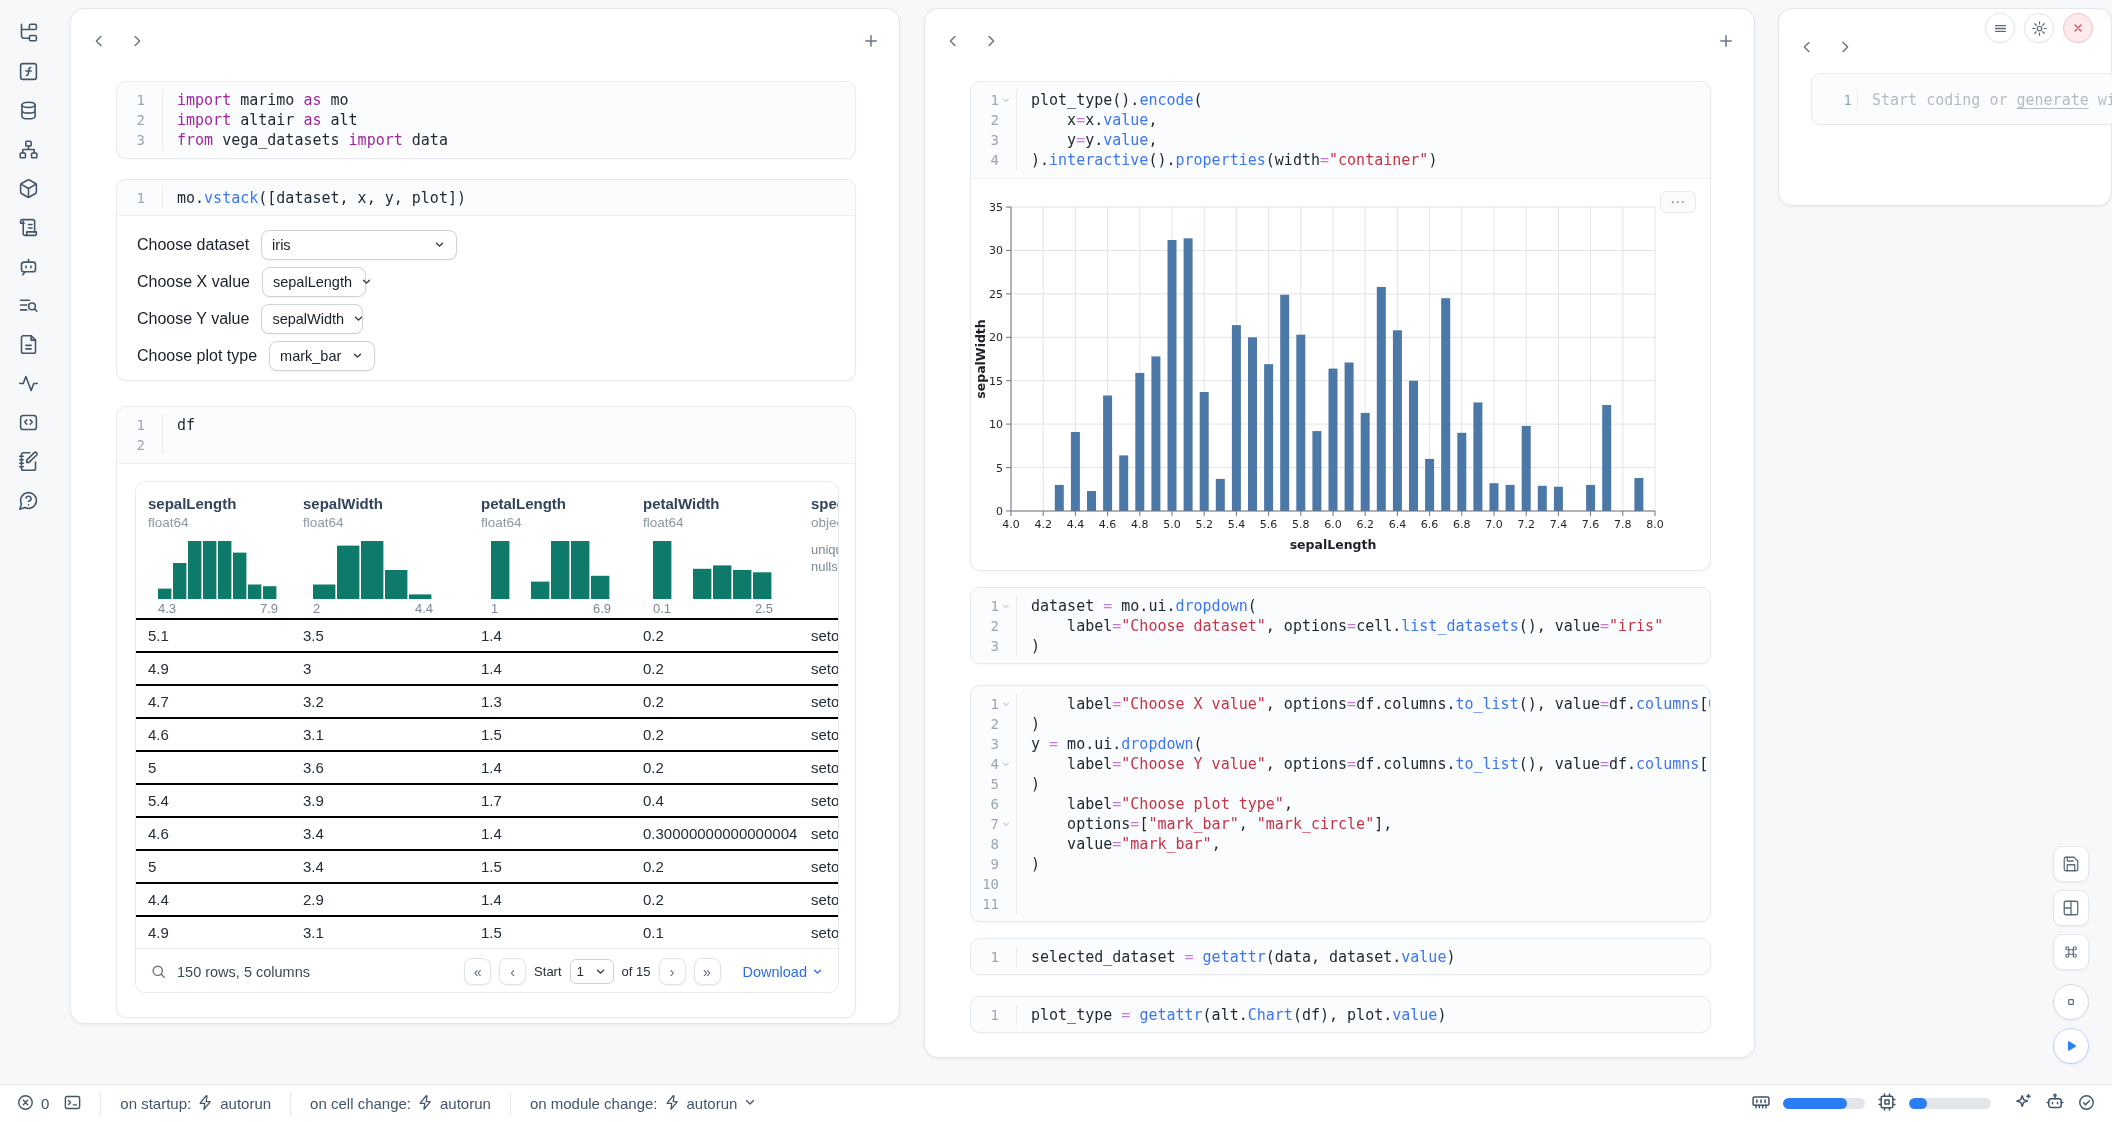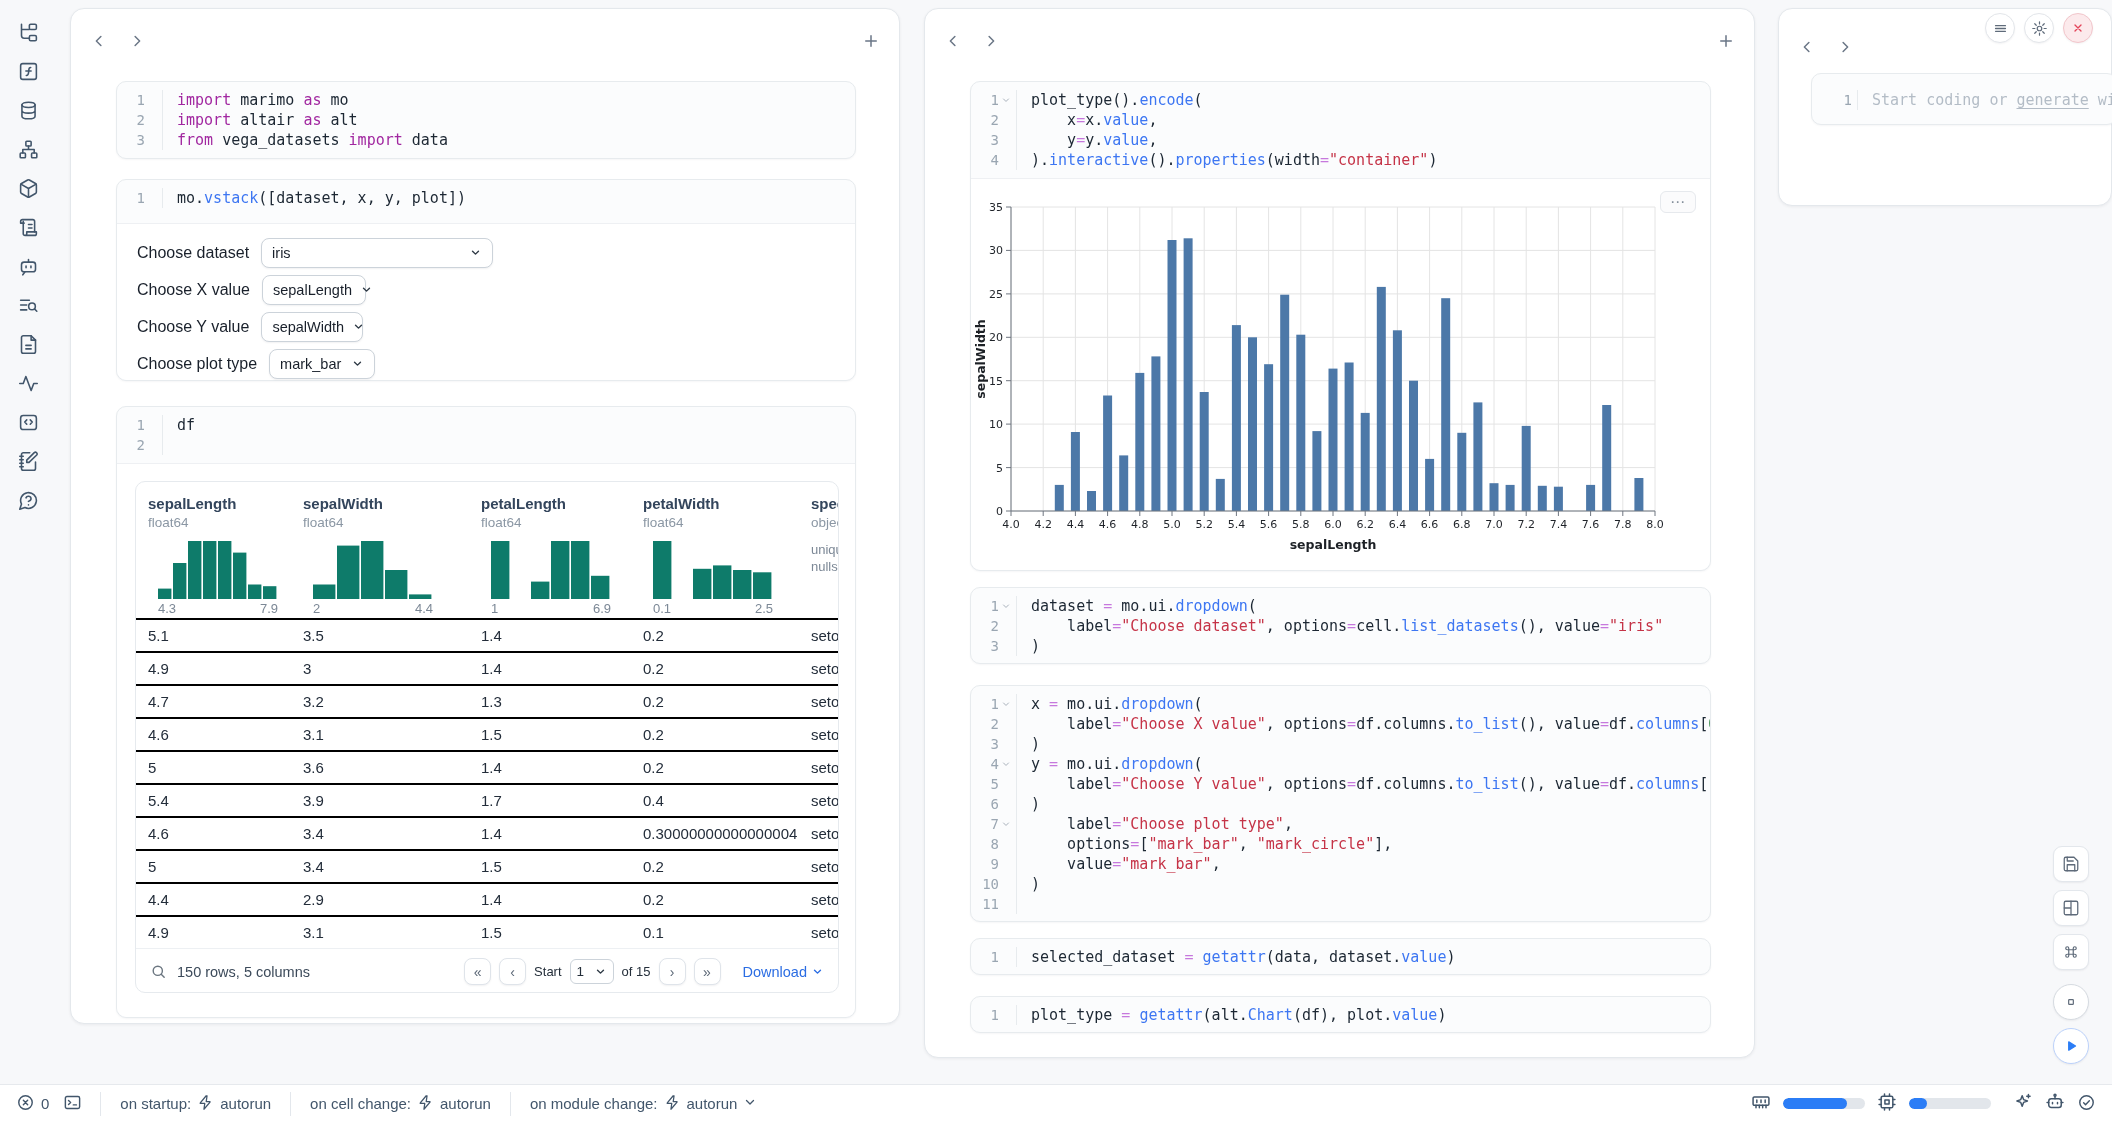--- a/index.html
+++ b/index.html
@@ -227,25 +227,25 @@
           <div class="gutter">
             <div class="gl">
               <span class="num">1</span>
               <span style="width: 10px;"></span>
             </div>
           </div>
           <div class="codelines">
             <div class="cl"><span class="tk-txt">mo.</span><span class="tk-fn">vstack</span><span class="tk-txt">([dataset, x, y, plot])</span></div>
           </div>
         </div>
-      <div class="output" style="top:43px;">
+      <div class="output" style="top:35px;">
         <div class="ctl-rows" id="controlRows">
             <div class="ctl-row">
               <span class="ctl-label">Choose dataset</span>
-              <div class="select" style="width: 232px;">
+              <div class="select" style="width: 196px;">
                 <span>iris</span>
                 <span style="display: inline-flex;">
                   <svg class="ic" width="13" height="13" viewBox="0 0 24 24" style="stroke:#2f3a46;stroke-width:2.6">
                     <polyline points="6.5 9.5 12 15 17.5 9.5"></polyline>
                   </svg>
                 </span>
               </div>
             </div>
             <div class="ctl-row">
               <span class="ctl-label">Choose X value</span>
@@ -743,21 +743,20 @@
             <div class="gl">
               <span class="num">10</span>
               <span style="width: 10px;"></span>
             </div>
             <div class="gl">
               <span class="num">11</span>
               <span style="width: 10px;"></span>
             </div>
           </div>
           <div class="codelines">
-            <div class="cl"><span class="tk-txt">x </span><span class="tk-op">=</span><span class="tk-txt"> mo.ui.</span><span class="tk-fn">dropdown</span><span class="tk-txt">(</span></div>
             <div class="cl"><span class="tk-txt">    label</span><span class="tk-op">=</span><span class="tk-str">"Choose X value"</span><span class="tk-txt">, options</span><span class="tk-op">=</span><span class="tk-txt">df.columns.</span><span class="tk-fn">to_list</span><span class="tk-txt">(), value</span><span class="tk-op">=</span><span class="tk-txt">df.</span><span class="tk-fn">columns</span><span class="tk-txt">[</span><span class="tk-num">0</span></div>
             <div class="cl"><span class="tk-txt">)</span></div>
             <div class="cl"><span class="tk-txt">y </span><span class="tk-op">=</span><span class="tk-txt"> mo.ui.</span><span class="tk-fn">dropdown</span><span class="tk-txt">(</span></div>
             <div class="cl"><span class="tk-txt">    label</span><span class="tk-op">=</span><span class="tk-str">"Choose Y value"</span><span class="tk-txt">, options</span><span class="tk-op">=</span><span class="tk-txt">df.columns.</span><span class="tk-fn">to_list</span><span class="tk-txt">(), value</span><span class="tk-op">=</span><span class="tk-txt">df.</span><span class="tk-fn">columns</span><span class="tk-txt">[</span><span class="tk-num">1</span></div>
             <div class="cl"><span class="tk-txt">)</span></div>
             <div class="cl"><span class="tk-txt">    label</span><span class="tk-op">=</span><span class="tk-str">"Choose plot type"</span><span class="tk-txt">,</span></div>
             <div class="cl"><span class="tk-txt">    options</span><span class="tk-op">=</span><span class="tk-txt">[</span><span class="tk-str">"mark_bar"</span><span class="tk-txt">, </span><span class="tk-str">"mark_circle"</span><span class="tk-txt">],</span></div>
             <div class="cl"><span class="tk-txt">    value</span><span class="tk-op">=</span><span class="tk-str">"mark_bar"</span><span class="tk-txt">,</span></div>
             <div class="cl"><span class="tk-txt">)</span></div>
           </div>

